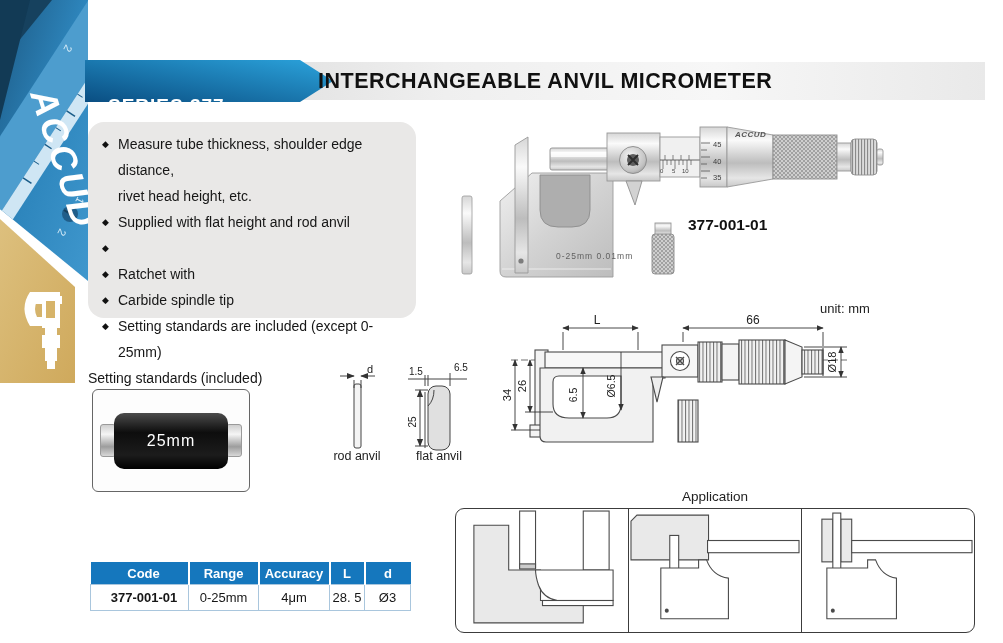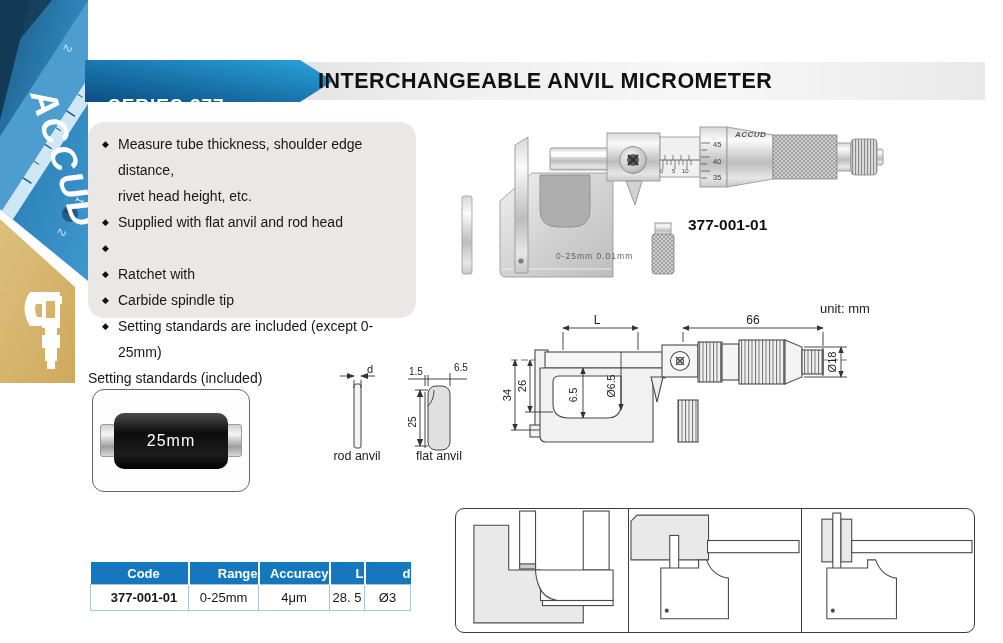--- a/index.html
+++ b/index.html
@@ -20,42 +20,42 @@
 
   
   .features{left:88px;top:122px;width:328px;height:196px;background:#e9e8e7;border-radius:16px;
             padding:9px 0 0 14px;box-sizing:border-box;}
   .feat-row{display:flex;align-items:flex-start;line-height:26px;font-size:14px;color:#161616;}
   .feat-bullet{width:16px;font-size:9px;line-height:26px;flex:0 0 16px;color:#111;}
   .feat-text{white-space:pre-line;}
 
   
   .std-caption{left:88px;top:370px;font-size:14px;color:#161616;}
-  .std-box{left:92px;top:389px;width:156px;height:101px;border:1px solid #666;border-radius:12px;
+  .std-box{left:92px;top:389px;width:156px;height:101px;border:1px solid #666;border-radius:6px;
            background:#fdfdfd;}
   .std-tip{position:absolute;top:34px;width:16px;height:33px;border-radius:3px;
            background:linear-gradient(180deg,#cfcfcf,#f5f5f5 30%,#9d9d9d 70%,#d8d8d8);
            border:1px solid #9a9a9a;box-sizing:border-box;}
   .std-cyl{position:absolute;left:21px;top:23px;width:114px;height:56px;border-radius:10px;
            background:linear-gradient(180deg,#4c4c4c,#0d0d0d 35%,#1c1c1c 75%,#000);
            display:flex;align-items:center;justify-content:center;}
   .std-size{color:#fff;font-size:16px;letter-spacing:1px;}
 
   
   .app-title{left:455px;top:489px;width:520px;text-align:center;font-size:13.5px;color:#222;}
   .app-box{left:455px;top:508px;width:520px;height:125px;border:1.6px solid #3c3c3c;border-radius:9px;
            box-sizing:border-box;display:flex;overflow:hidden;background:#fff;}
   .app-panel{flex:1 1 0;height:100%;}
   .app-panel + .app-panel{border-left:1.6px solid #3c3c3c;}
   .app-panel svg{width:100%;height:100%;}
 
   
   .spec-table{left:90px;top:562px;border-collapse:collapse;font-size:13px;table-layout:fixed;}
   .spec-table th{background:#1577bd;color:#fff;font-weight:bold;height:22px;border-right:2px solid #fff;
-                 text-align:right;padding:0;}
+                 text-align:center;padding:0;}
   .spec-table th:last-child{border-right:none;}
   .spec-table th.l,.spec-table td.code{text-align:center;padding-left:9px;}
   .spec-table td{height:25px;border:1px solid #a9c6dd;text-align:center;padding:0;color:#161616;}
   .spec-table td.code{font-weight:bold;}
   .spec-table tr.alt td{background:#cfe2f1;}
   .spec-table tr.plain td{background:#fff;}
 </style>
 </head>
 <body>
 
@@ -137,21 +137,21 @@
   <div class="abs main-title">INTERCHANGEABLE ANVIL MICROMETER</div>
 
   <div class="abs features">
     <div class="feat-row">
       <span class="feat-bullet">◆</span>
       <span class="feat-text">Measure tube thickness, shoulder edge distance,
 rivet head height, etc.</span>
       </div>
     <div class="feat-row">
       <span class="feat-bullet">◆</span>
-      <span class="feat-text">Supplied with flat anvil and rod head</span>
+      <span class="feat-text">Supplied with flat height and rod anvil</span>
       </div>
     <div class="feat-row">
       <span class="feat-bullet">◆</span>
       </div>
     <div class="feat-row">
       <span class="feat-bullet">◆</span>
       <span class="feat-text">Ratchet with</span>
       </div>
     <div class="feat-row">
       <span class="feat-bullet">◆</span>
@@ -371,20 +371,21 @@
 
   <div class="abs std-caption">Setting standards (included)</div>
   <div class="abs std-box">
     <div class="std-tip" style="left:7px"></div>
     <div class="std-tip" style="left:133px"></div>
     <div class="std-cyl">
       <span class="std-size">25mm</span>
     </div>
   </div>
 
+  <div class="abs app-title">Application</div>
   <div class="abs app-box">
     <div class="app-panel">
       <svg viewBox="0 0 173 121" preserveAspectRatio="none">
         <g stroke="#4a4a4a" stroke-width="1.1">
           <path d="M18,16 L53,16 L53,60 L85,60 L85,90 L128,90 L128,112 L18,112 Z" fill="#e9e9e9"></path>
           <rect x="64" y="2" width="16" height="56" fill="#ffffff"></rect>
           <rect x="64" y="54" width="16" height="5" fill="#cccccc"></rect>
           <rect x="128" y="2" width="26" height="58" fill="#ffffff"></rect>
           <path d="M80,60 L158,60 L158,90 L102,90 Q88,88 83,75 Q80,66 80,60 Z" fill="#ffffff"></path>
           <rect x="87" y="90" width="71" height="5" fill="#ffffff"></rect>

